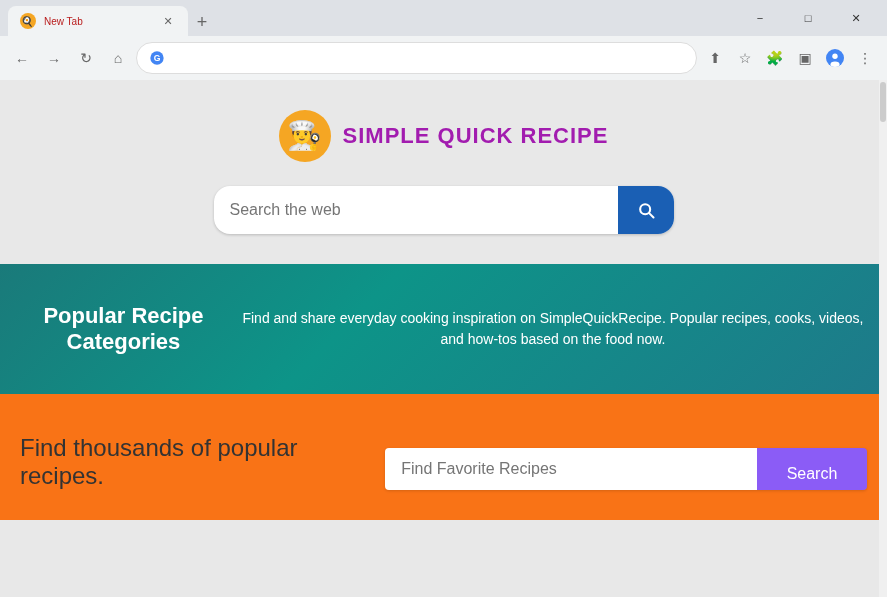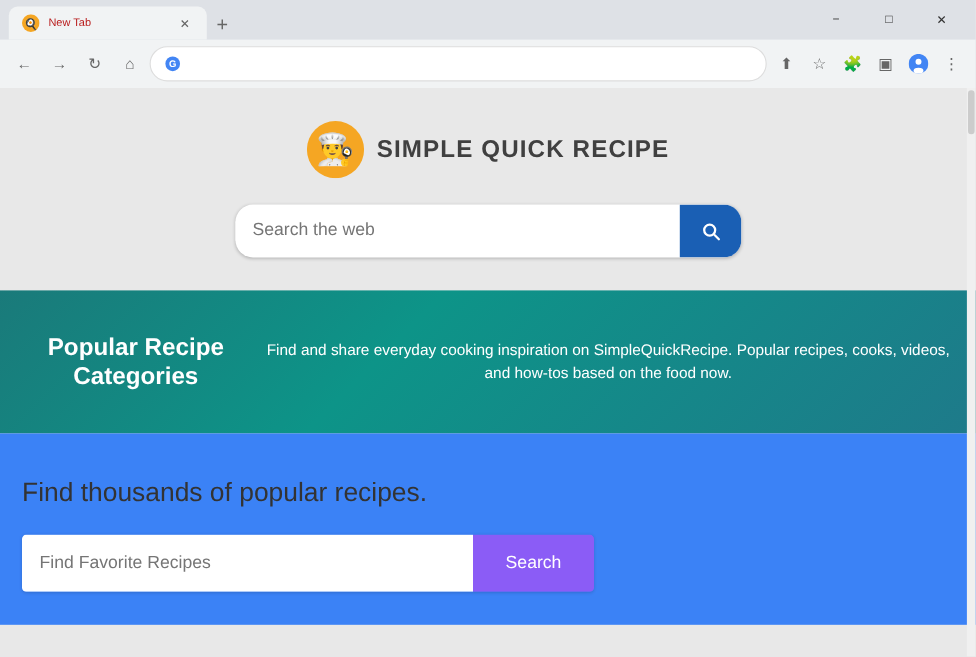--- a/index.html
+++ b/index.html
@@ -188,21 +188,21 @@
       align-items: center;
       gap: 12px;
     }
     .logo-icon {
       width: 52px;
       height: 52px;
     }
     .logo-text {
       font-size: 22px;
       font-weight: bold;
-      color: #404040;
+      color: #a21caf;
       letter-spacing: 1px;
     }
     .web-search-bar {
       display: flex;
       align-items: center;
       width: 460px;
       height: 48px;
       background: white;
       border-radius: 16px;
       overflow: hidden;
@@ -246,36 +246,35 @@
     }
     .banner-subtitle {
       color: white;
       font-size: 14px;
       max-width: 860px;
       line-height: 1.5;
     }
 
     
     .bottom-section {
-      background: #3b82f6;
+      background: #f97316;
       padding: 40px 20px 30px 20px;
       display: flex;
-      flex-direction: column;
-      align-items: flex-start;
+      align-items: flex-end;
       gap: 24px;
     }
     .find-title {
       font-size: 24px;
       color: #333;
       font-weight: normal;
     }
     .recipe-search-bar {
       display: flex;
       width: 520px;
-      height: 52px;
+      height: 42px;
       overflow: hidden;
       border-radius: 4px;
       box-shadow: 0 1px 3px rgba(0,0,0,0.15);
     }
     .recipe-search-input {
       flex: 1;
       border: none;
       outline: none;
       padding: 0 16px;
       font-size: 16px;

